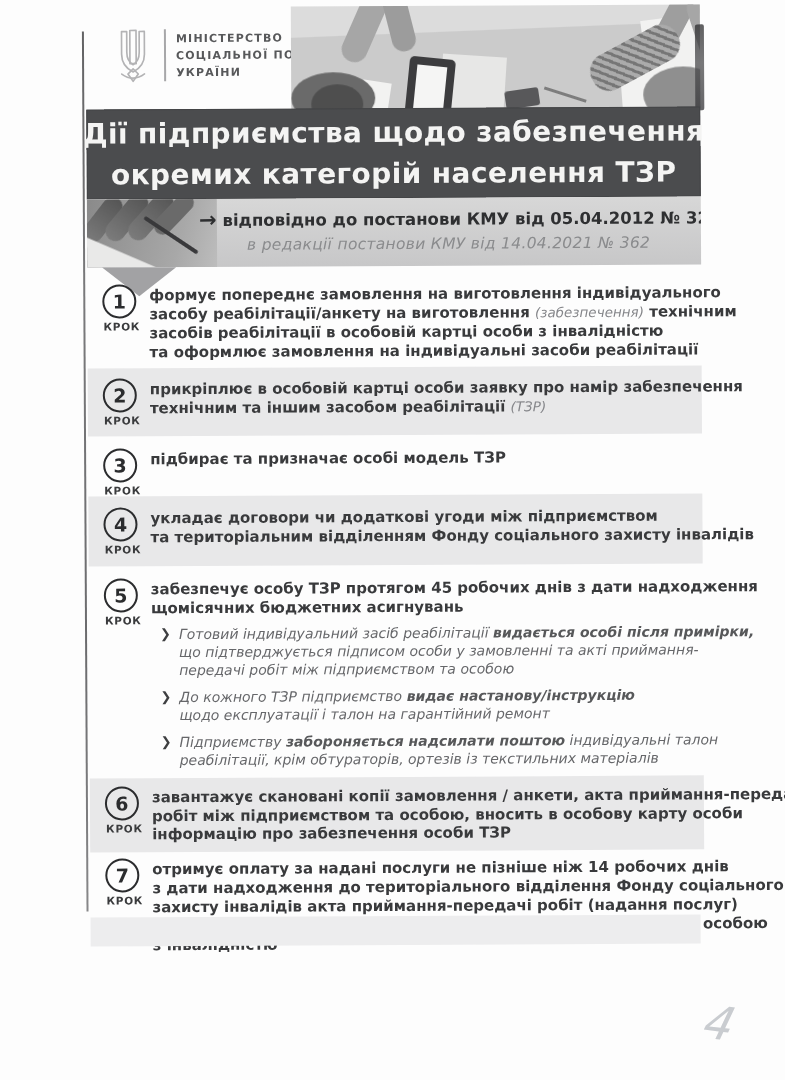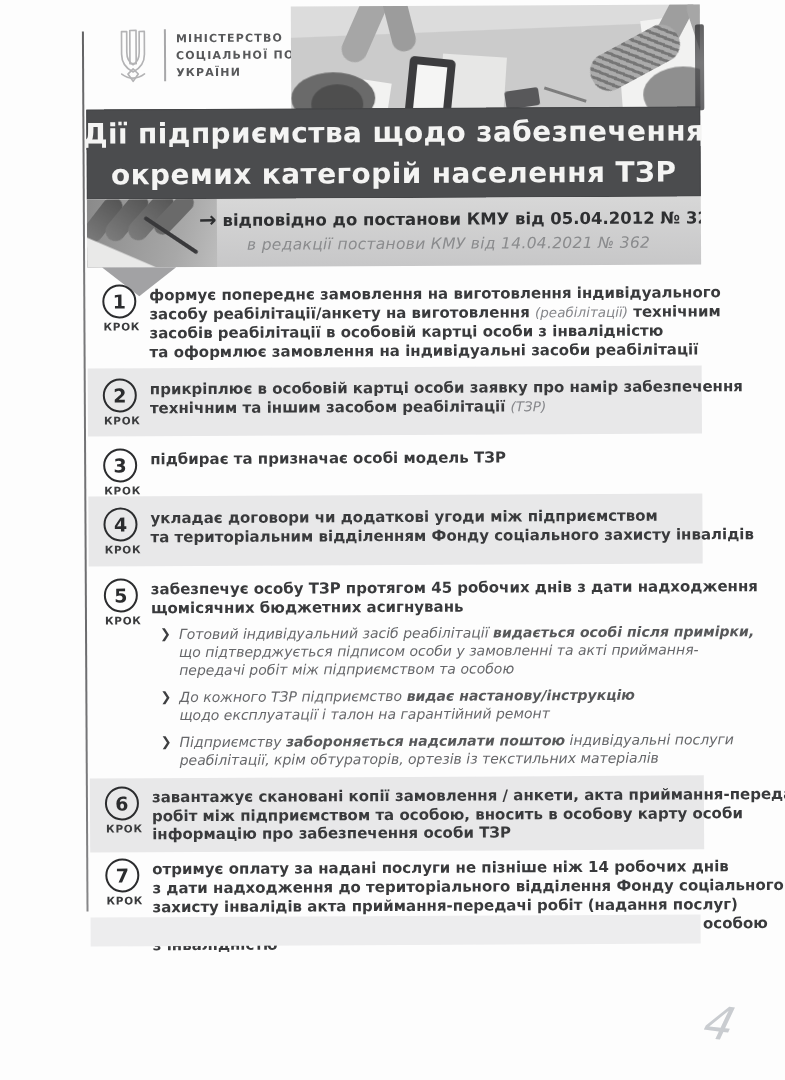--- a/index.html
+++ b/index.html
@@ -155,21 +155,21 @@
   <div class="tail"></div>
 
   <div id="steps">
       <div class="step" data-idx="0">
         <div class="badge">
           <div class="circle">1</div>
           <div class="krok">КРОК</div>
         </div>
         <div class="stext">
           <div class="line"><span class="sg-n">формує попереднє замовлення на виготовлення індивідуального</span></div>
-          <div class="line"><span class="sg-n">засобу реабілітації/анкету на виготовлення </span><span class="sg-i">(реабілітації)</span><span class="sg-n"> технічним</span></div>
+          <div class="line"><span class="sg-n">засобу реабілітації/анкету на виготовлення </span><span class="sg-i">(забезпечення)</span><span class="sg-n"> технічним</span></div>
           <div class="line"><span class="sg-n">засобів реабілітації в особовій картці особи з інвалідністю</span></div>
           <div class="line"><span class="sg-n">та оформлює замовлення на індивідуальні засоби реабілітації</span></div>
         </div>
       </div>
       <div class="step shaded" data-idx="1">
         <div class="badge">
           <div class="circle">2</div>
           <div class="krok">КРОК</div>
         </div>
         <div class="stext">
@@ -216,21 +216,21 @@
             <div class="bullet">
               <span class="chev">❯</span>
               <div>
                 <div class="bline"><span class="sg-i">До кожного ТЗР підприємство </span><span class="sg-bi">видає настанову/інструкцію</span></div>
                 <div class="bline"><span class="sg-i">щодо експлуатації і талон на гарантійний ремонт</span></div>
               </div>
             </div>
             <div class="bullet">
               <span class="chev">❯</span>
               <div>
-                <div class="bline"><span class="sg-i">Підприємству </span><span class="sg-bi">забороняється надсилати поштою</span><span class="sg-i"> індивідуальні послуги</span></div>
+                <div class="bline"><span class="sg-i">Підприємству </span><span class="sg-bi">забороняється надсилати поштою</span><span class="sg-i"> індивідуальні талон</span></div>
                 <div class="bline"><span class="sg-i">реабілітації, крім обтураторів, ортезів із текстильних матеріалів</span></div>
               </div>
             </div>
           </div>
         </div>
       </div>
       <div class="step shaded" data-idx="5">
         <div class="badge">
           <div class="circle">6</div>
           <div class="krok">КРОК</div>

